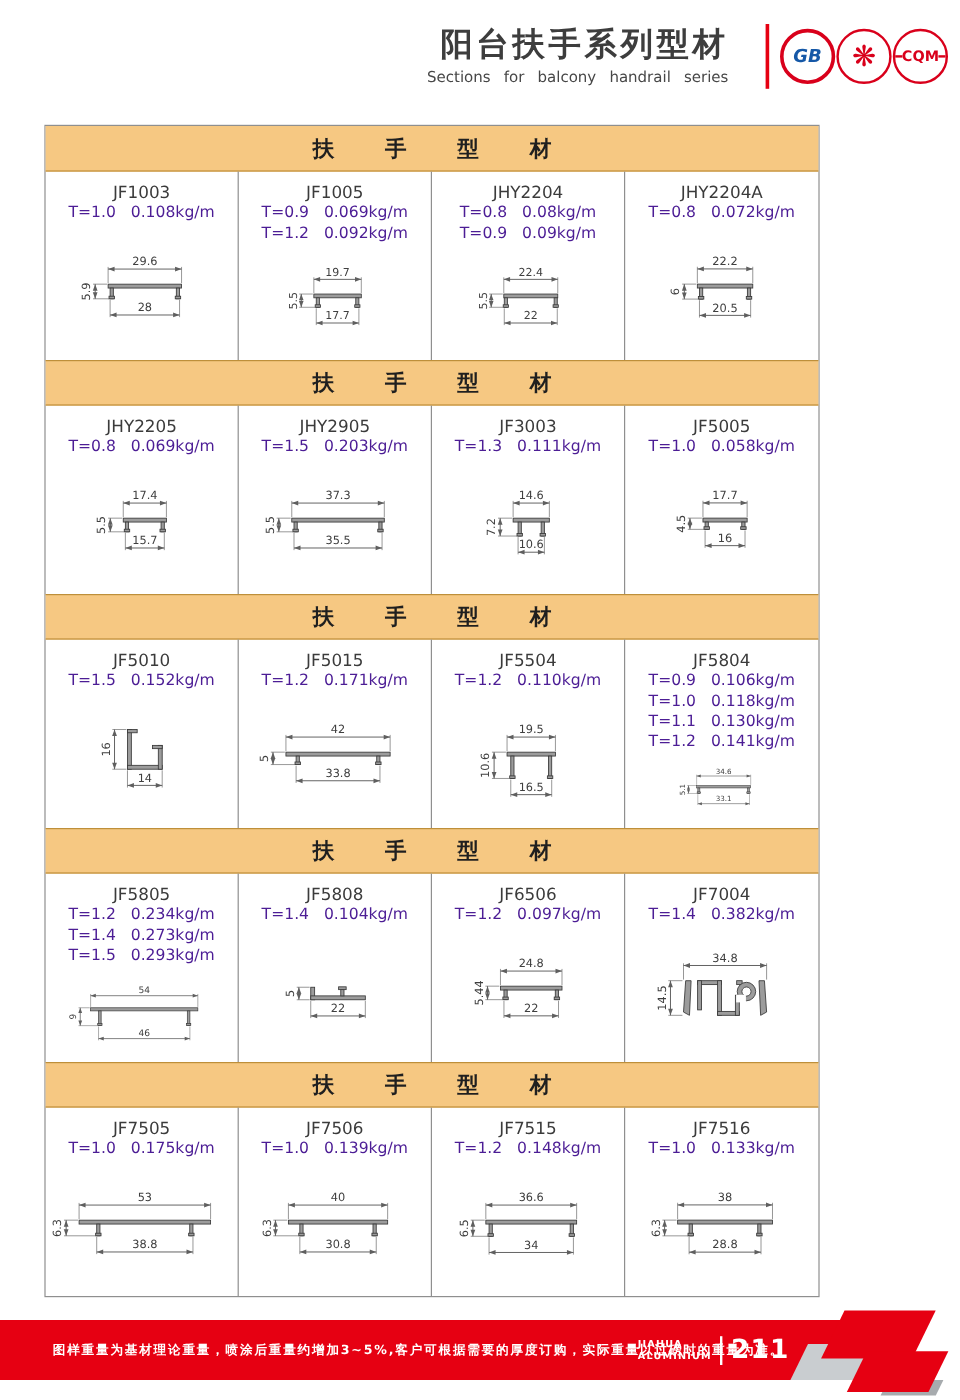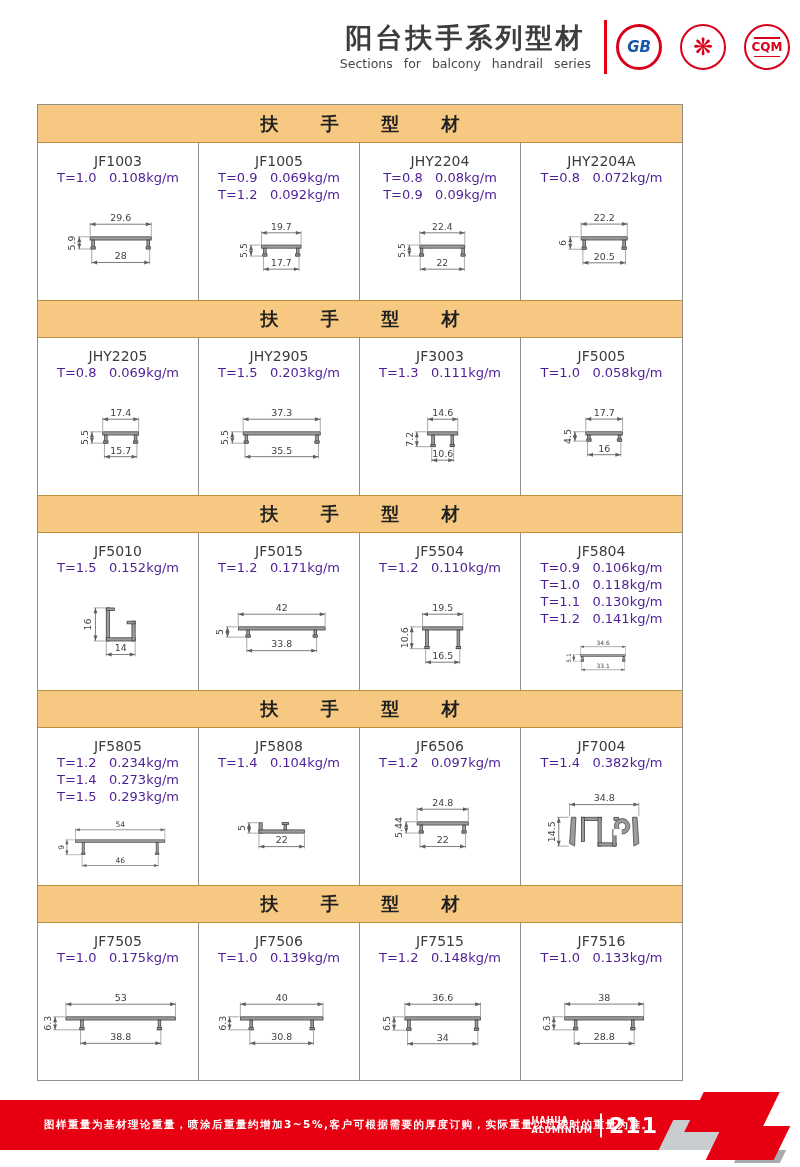--- a/index.html
+++ b/index.html
@@ -1,30 +1,30 @@
 <!DOCTYPE html>
 <html><head>
 <meta charset="utf-8">
 <style>
   html,body{margin:0;padding:0;background:#ffffff;}
   .page{position:relative;width:800px;height:1167px;background:#ffffff;overflow:hidden;
         font-family:"DejaVu Sans","Liberation Sans",sans-serif;}
 
   
   .hdr{position:absolute;top:20px;right:10px;display:flex;align-items:center;}
-  .title-block{text-align:center;margin-right:4px;}
+  .title-block{text-align:right;margin-right:22px;}
   .title-cn{margin:0;font-size:27px;font-weight:bold;color:#3d3d3d;letter-spacing:3px;line-height:1.1;}
   .title-en{font-size:12.5px;color:#474747;word-spacing:7px;margin-top:3px;}
   .red-divider{width:3px;height:54px;background:#E60012;margin:0 9px;}
-  .logos{display:flex;gap:18px;align-items:flex-end;}
+  .logos{display:flex;gap:1px;align-items:flex-end;}
   .logo{width:46px;height:46px;border-radius:50%;display:flex;align-items:center;justify-content:center;
         box-sizing:border-box;background:#fff;}
   .logo-gb{border:3px solid #D9001B;color:#1558A7;font-weight:bold;font-style:italic;font-size:15px;}
   .logo-seal{border:2.5px solid #D9001B;color:#D9001B;font-size:24px;line-height:1;}
-  .logo-cqm{border:2.5px solid #D9001B;color:#D9001B;font-weight:bold;font-size:12px;flex-direction:column;}
+  .logo-cqm{border:2.5px solid #D9001B;color:#D9001B;font-weight:bold;font-size:12px;flex-direction:row;}
   .logo-cqm .cqm-rule{width:26px;height:1.5px;background:#D9001B;margin:1.5px 0;}
 
   
   .table{position:absolute;left:37px;top:104px;width:646px;border:1px solid #8f8f8f;box-sizing:border-box;background:#fff;}
   .band{height:38px;background:#F6C882;border-top:1px solid #BE8F3A;border-bottom:1px solid #BE8F3A;
         display:flex;align-items:center;justify-content:center;font-size:18px;font-weight:bold;color:#1f1f1f;
         letter-spacing:18px;text-indent:18px;box-sizing:border-box;}
   .band:first-child{border-top:none;}
   .row{display:grid;grid-template-columns:repeat(4,1fr);height:157px;}
   .cell{border-right:1px solid #8f8f8f;display:flex;flex-direction:column;align-items:center;

